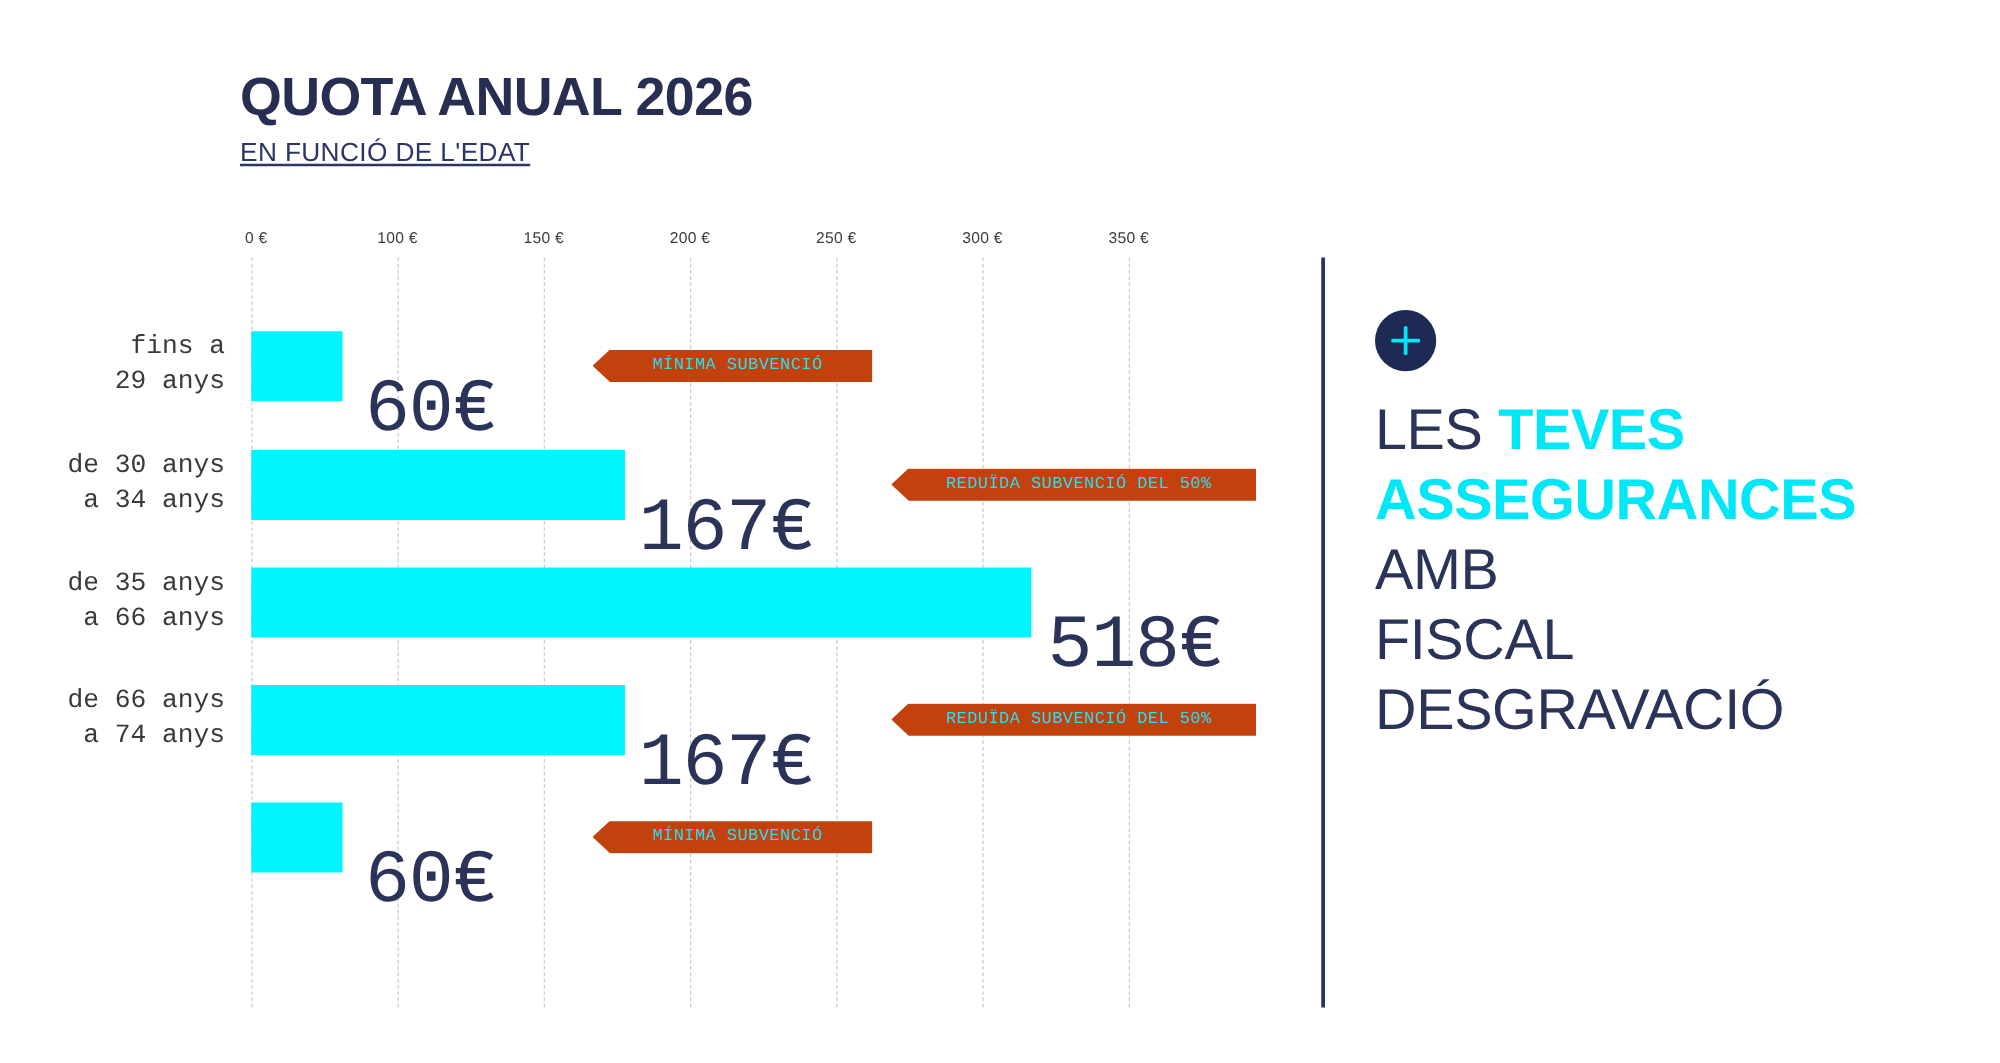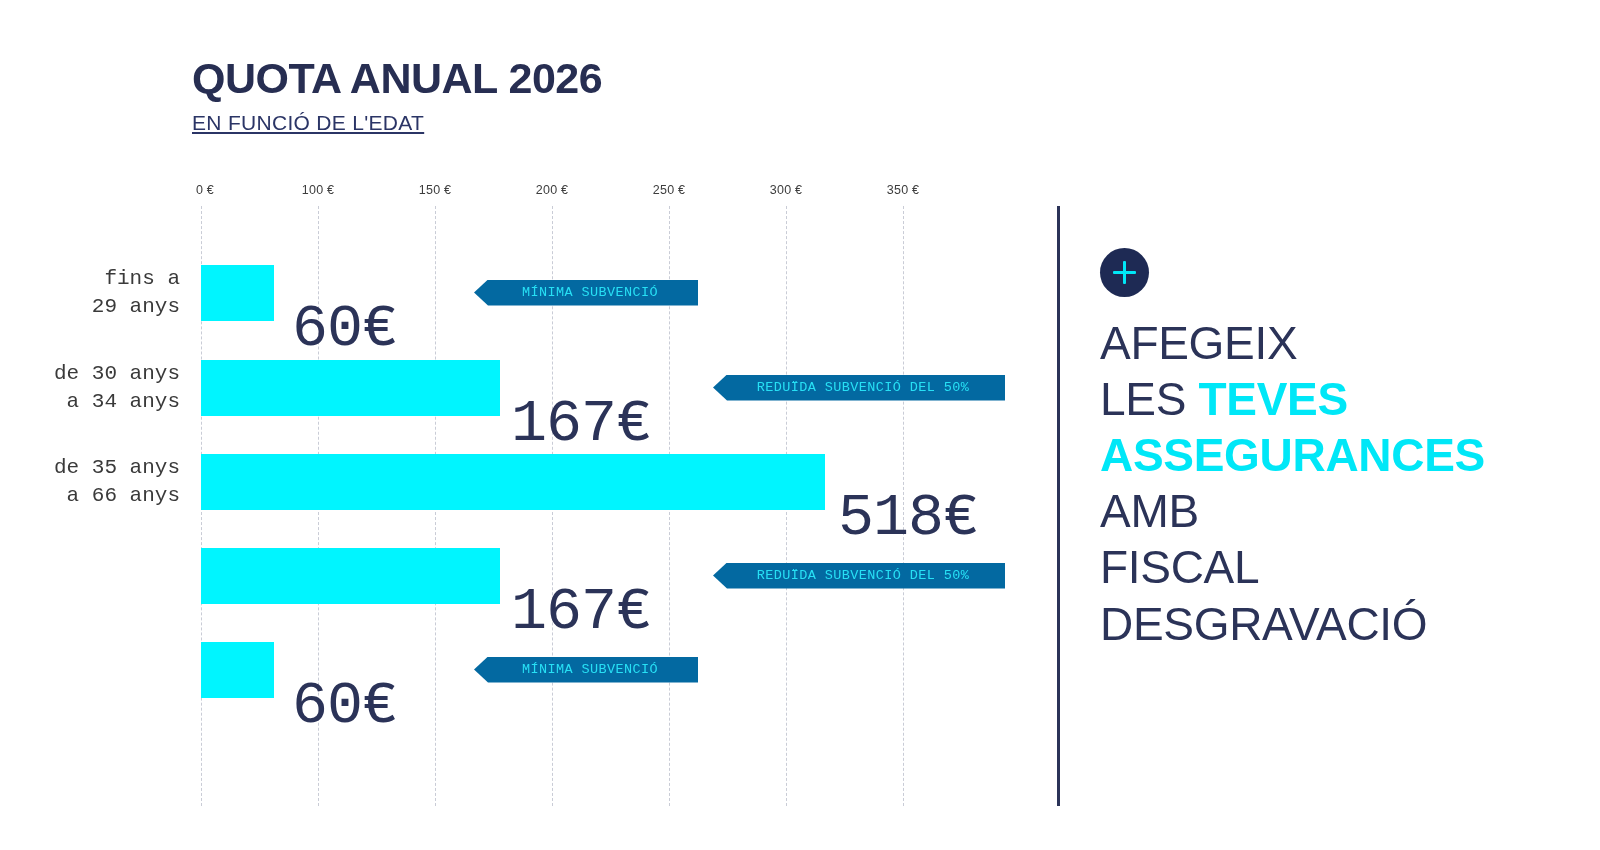--- a/index.html
+++ b/index.html
@@ -117,21 +117,21 @@
     letter-spacing: -1px;
     margin-top: 36px;
   }
 
   
   .badge {
     position: absolute;
     top: 50%;
     transform: translateY(-50%);
     height: 26px;
-    background: #0369a1;
+    background: #c2410c;
     color: #27e0f5;
     font-size: 13.5px;
     letter-spacing: 0.4px;
     display: flex;
     align-items: center;
     justify-content: center;
     padding: 0 14px 0 22px;
     clip-path: polygon(0% 50%, 14px 0%, 100% 0%, 100% 100%, 14px 100%);
     white-space: nowrap;
     box-sizing: border-box;
@@ -237,41 +237,44 @@
         </div>
         <div class="bar-row" style="top: 434px;">
           <div class="row-label-wrap">
             <div class="row-label">de 35 anys
 a 66 anys</div>
           </div>
           <div class="bar" style="width: 624px;"></div>
           <div class="bar-value" style="left: 838px;">518€</div>
         </div>
         <div class="bar-row" style="top: 528px;">
+          <div class="row-label-wrap">
+            <div class="row-label">de 66 anys
+a 74 anys</div>
+          </div>
           <div class="bar" style="width: 299px;"></div>
           <div class="bar-value" style="left: 511px;">167€</div>
           <div class="badge" style="left: 713px; width: 292px;">REDUÏDA SUBVENCIÓ DEL 50%</div>
         </div>
         <div class="bar-row" style="top: 622px;">
           <div class="bar" style="width: 73px;"></div>
           <div class="bar-value" style="left: 292px;">60€</div>
           <div class="badge" style="left: 474px; width: 224px;">MÍNIMA SUBVENCIÓ</div>
         </div>
       </div>
   </div>
 
   <div id="divider"></div>
 
   <div id="side-panel">
     <div id="plus-badge">
       <span class="plus-h"></span>
       <span class="plus-v"></span>
     </div>
     <div id="side-text">
-        <span class="side-line"><span>AFEGEIX</span></span>
         <span class="side-line"><span>LES </span><span class="hl">TEVES</span></span>
         <span class="side-line"><span class="hl">ASSEGURANCES</span></span>
         <span class="side-line"><span>AMB</span></span>
         <span class="side-line"><span>FISCAL</span></span>
         <span class="side-line"><span>DESGRAVACIÓ</span></span>
       </div>
   </div>
 
 </div>
 

